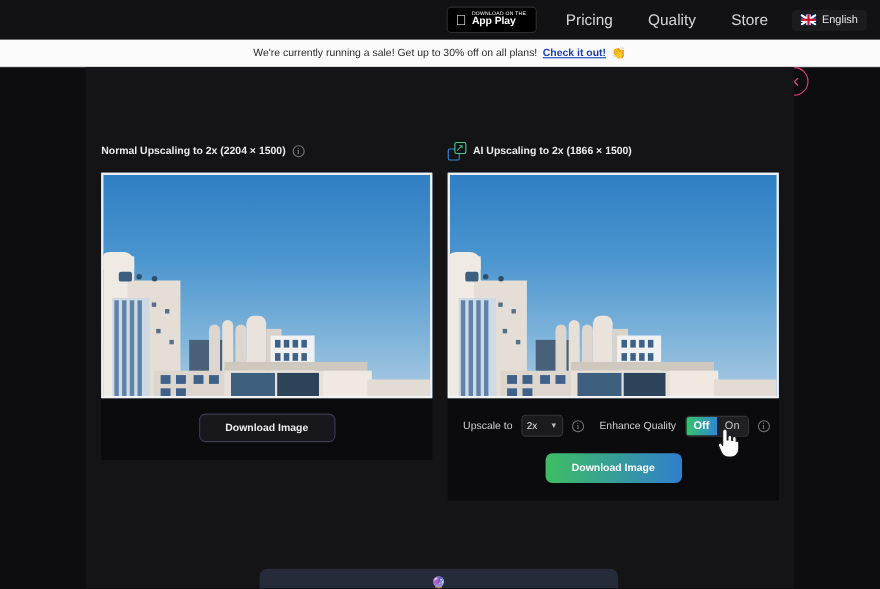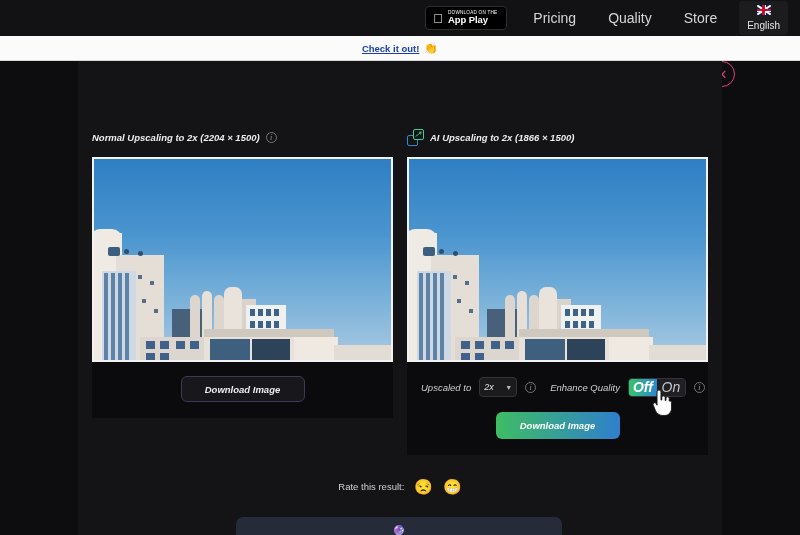--- a/index.html
+++ b/index.html
@@ -33,21 +33,21 @@
   .gp-icon .s { position:absolute; left:0; width:0;height:0; }
   .gp-icon .s1 { top:0; border-left:11px solid transparent; border-top:6.5px solid #00c9ff; }
   .gp-icon .s2 { bottom:0; border-left:11px solid transparent; border-bottom:6.5px solid #ffc800; }
 
   .navlink {
     color: #d6d6d8; font-size: 14px; padding: 0 16px; cursor: pointer;
     white-space: nowrap;
   }
   .langsel {
     display: flex; align-items: center; gap: 5px; background: #1c1c1f;
-    border-radius: 4px; padding: 4px 8px; margin-left: 6px; cursor: pointer; flex-direction: column;
+    border-radius: 4px; padding: 4px 8px; margin-left: 6px; cursor: pointer;
   }
   .langsel .lbl { color: #e6e6e8; font-size: 10px; }
   .flag {
     width: 14px; height: 10px; position: relative; overflow: hidden;
     border-radius: 1px; background: #012169; display:block;
   }
   .flag .d1, .flag .d2 { position: absolute; left:-2px; top:4px; width: 18px; height: 2px; background:#fff; }
   .flag .d1 { transform: rotate(34deg); }
   .flag .d2 { transform: rotate(-34deg); }
   .flag .cv { position:absolute; left:5px; top:0; width:4px; height:10px; background:#fff; }
@@ -80,21 +80,21 @@
 
   .tabs { position: absolute; left: 14px; top: 34px; display: flex; gap: 14px; }
   .tab {
     font-size: 10px; color: #9a9a9e; padding: 2px 4px 6px; cursor: pointer;
     border-bottom: 2px solid transparent;
   }
   .tab.active { color: #efefef; border-bottom-color: #2fb84d; }
 
   .cols {
     position: absolute; left: 14px; top: 66px; width: 516px;
-    display: flex; gap: 14px; font-style: italic;
+    display: flex; gap: 14px;
   }
   .col { width: 301px; }
   .colhead {
     display: flex; align-items: center; gap: 6px; height: 20px;
     margin-bottom: 10px;
   }
   .colhead .title { font-size: 9.5px; font-weight: bold; color: #ededef; white-space: nowrap; }
   .ai-icon {
     width: 17px; height: 17px; border-radius: 3px; position: relative;
     flex: 0 0 auto;
@@ -143,21 +143,21 @@
     border-radius: 4px; padding: 0 4px; cursor: pointer;
   }
   .sel .v { font-size: 9px; color: #e4e4e6; }
   .sel .cv { font-size: 7px; color: #b9b9bd; }
   .toggle {
     display: flex; height: 19px; border-radius: 4px; overflow: hidden;
     border: 1px solid #343438; cursor: pointer;
   }
   .toggle .seg {
     width: 28px; display: flex; align-items: center; justify-content: center;
-    font-size: 14px; font-weight: bold;
+    font-size: 10px; font-weight: bold;
   }
   .toggle .seg.on-state { background: linear-gradient(90deg,#35c46a 0%, #2f86d6 100%); color: #fff; }
   .toggle .seg.off-state { background: #202024; color: #c4c4c8; font-weight: normal; }
 
   .dlwrap { display: flex; justify-content: center; margin-top: 14px; padding-bottom: 16px; }
   .btn-outline {
     width: 124px; height: 26px; border-radius: 6px; border: 1px solid #3b3b55;
     background: #17171c; color: #ededef; font-size: 9.5px; font-weight: bold;
     display: flex; align-items: center; justify-content: center; cursor: pointer;
   }
@@ -215,20 +215,21 @@
         <span class="cv"></span>
           <span class="ch"></span>
         <span class="cv2"></span>
           <span class="ch2"></span>
       </span>
       <span class="lbl">English</span>
     </div>
   </div>
 
   <div class="banner">
+    <span class="txt">We're currently running a sale! Get up to 30% off on all plans!</span>
     <a class="lnk">Check it out!</a>
     <span class="emo">👏</span>
   </div>
 
   <div class="closebtn">✕</div>
 
   <div class="modal">
 
 
     <div class="cols">
@@ -342,46 +343,41 @@
             <span class="b" style="left:52px;top:182px;width:9px;height:8px;background:#40618a;"></span>
             <span class="b" style="left:66px;top:182px;width:9px;height:8px;background:#40618a;"></span>
             <span class="b" style="left:82px;top:182px;width:9px;height:8px;background:#40618a;"></span>
             <span class="b" style="left:96px;top:182px;width:9px;height:8px;background:#40618a;"></span>
             <span class="b" style="left:52px;top:194px;width:9px;height:8px;background:#40618a;"></span>
             <span class="b" style="left:66px;top:194px;width:9px;height:8px;background:#40618a;"></span>
             <span class="b" style="left:240px;top:186px;width:57px;height:19px;background:#e2dcd4;"></span>
           </div>
 
           <div class="ctrls">
-            <span class="ctrl-lbl">Upscaled to</span>
+            <span class="ctrl-lbl">Upscale to</span>
             <div class="sel">
               <span class="v">2x</span>
               <span class="cv">▼</span>
             </div>
             <span class="info-ic">i</span>
             <span class="ctrl-lbl" style="margin-left:6px;">Enhance Quality</span>
             <div class="toggle">
               <span class="seg on-state">Off</span>
               <span class="seg off-state">On</span>
             </div>
             <span class="info-ic">i</span>
           </div>
 
           <div class="dlwrap">
             <div class="btn-grad">Download Image</div>
           </div>
         </div>
       </div>
     </div>
 
-    <div class="rate">
-      <span class="lbl">Rate this result:</span>
-      <span class="emo">😒</span>
-      <span class="emo">😁</span>
-    </div>
 
     <div class="bottomcard">
       <span class="ic">🔮</span>
     </div>
   </div>
 
   <div class="cursor">
     <svg width="20" height="26" viewBox="0 0 20 26">
       <path d="M5 2 C5 0.8 6 0 7 0 C8 0 9 0.8 9 2 L9 10 L9.8 10 L9.8 7.6 C9.8 6.6 10.6 5.9 11.5 5.9 C12.4 5.9 13.2 6.6 13.2 7.6 L13.2 10.4 L14 10.4 L14 8.4 C14 7.5 14.8 6.8 15.6 6.8 C16.5 6.8 17.2 7.5 17.2 8.4 L17.2 11 L18 11 C18.9 11 19.6 11.7 19.6 12.6 L19.6 18 C19.6 22 16.6 25.5 12.8 25.5 L10.5 25.5 C7 25.5 4.6 23.2 3.4 20.4 L1.2 15.2 C0.8 14.2 1.3 13.2 2.2 12.9 C3 12.6 3.9 13 4.3 13.8 L5 15.2 Z" fill="#ffffff" stroke="#1a1a1a" stroke-width="1"></path>
     </svg>

